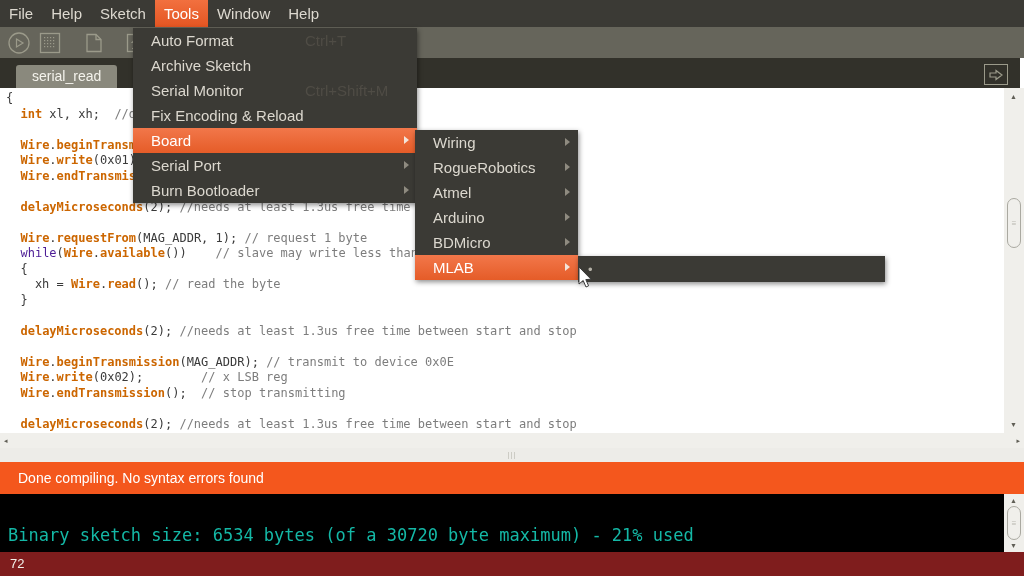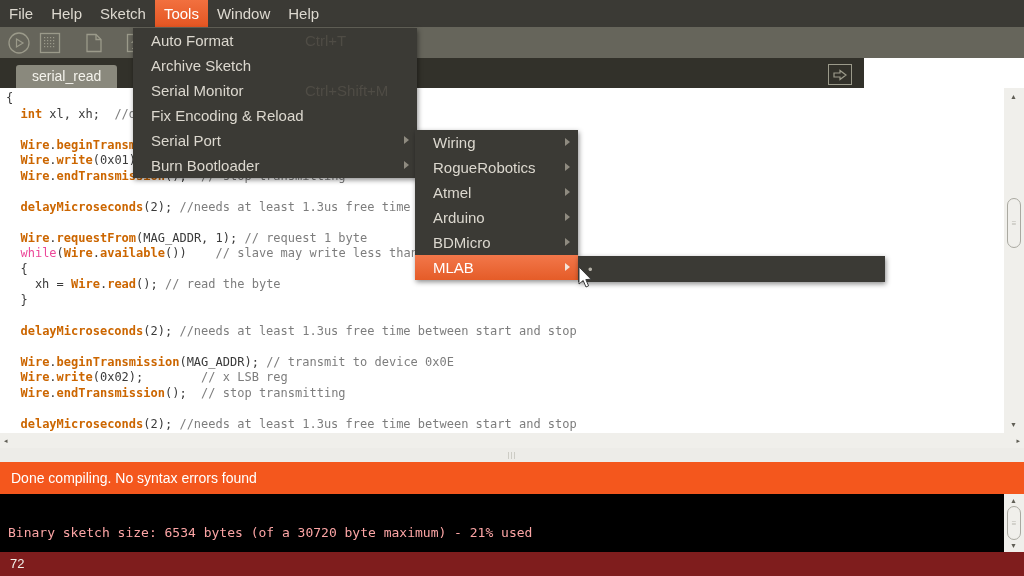--- a/index.html
+++ b/index.html
@@ -10,45 +10,45 @@
   
   .menubar{top:0;left:0;width:1024px;height:27px;background:#3b3a35;display:flex;align-items:stretch;color:#ddd9d0;font-size:15px;z-index:5}
   .mb-item{display:flex;align-items:center;padding:0 9px;cursor:default}
   .mb-item.active{background:linear-gradient(#f2703f,#e45522);color:#fff}
 
   
   .toolbar{top:27px;left:0;width:1024px;height:31px;background:#66655b;display:flex;align-items:center;gap:7px;padding-left:7px;box-sizing:border-box}
   .tbtn{width:24px;height:24px;display:flex;align-items:center;justify-content:center}
 
   
-  .tabbar{top:58px;left:0;width:864px;height:30px;background:#32312a}
+  .tabbar{top:58px;left:0;width:1020px;height:30px;background:#32312a}
   .tab{position:absolute;left:16px;top:7px;height:23px;background:#8a897d;color:#f4f3ec;font-size:14px;line-height:23px;padding:0 16px;border-radius:3px 3px 0 0}
   .monitor-btn{position:absolute;right:12px;top:6px;width:24px;height:21px;border:1px solid #9b9a8a;display:flex;align-items:center;justify-content:center;box-sizing:border-box}
 
   
   .editor{top:88px;left:0;width:1004px;height:345px;background:#fff;overflow:hidden}
   .code{position:absolute;left:6px;top:3px;font-family:"DejaVu Sans Mono","Liberation Mono",monospace;font-size:12px;line-height:15.5px;white-space:pre}
   .cl{height:15.5px}
   .k{color:#cc6600;font-weight:bold}
-  .w{color:#ec4899}
+  .w{color:#4c1d95}
   .c{color:#7d7d7d}
   .p{color:#3a3a3a}
 
   
   .sbtrack{background:#f0efeb}
   .vscroll{top:88px;left:1004px;width:20px;height:345px}
   .cscroll{top:494px;left:1004px;width:20px;height:58px;background:#f0efeb}
   .hscroll{top:433px;left:0;width:1024px;height:15px}
   .sarrow{position:absolute;color:#5f5e55;font-size:7px;line-height:7px}
   .thumb{position:absolute;left:3px;width:12px;border:1px solid #aaa9a1;border-radius:7px;background:#f0efeb;display:flex;align-items:center;justify-content:center;color:#b8b7af;font-size:8px}
   .grip{top:448px;left:0;width:1024px;height:14px;background:#edece8;text-align:center;color:#bdbcb4;font-size:8px;line-height:14px;letter-spacing:1px}
 
   
-  .statusbar{top:462px;left:0;width:1024px;height:32px;background:#f4571d;color:#fff;font-size:14px;line-height:32px;padding-left:11px;box-sizing:border-box}
-  .console{top:494px;left:0;width:1004px;height:58px;background:#000;color:#fca5a5;font-family:"DejaVu Sans Mono","Liberation Mono",monospace;font-size:13px}
+  .statusbar{top:462px;left:0;width:1024px;height:32px;background:#f4571d;color:#fff;font-size:14px;line-height:32px;padding-left:18px;box-sizing:border-box}
+  .console{top:494px;left:0;width:1004px;height:58px;background:#000;color:#14b8a6;font-family:"DejaVu Sans Mono","Liberation Mono",monospace;font-size:17px}
   .console .ctext{position:absolute;left:8px;top:31px;white-space:pre}
   .footer{top:552px;left:0;width:1024px;height:36px;background:#7f1d1d;color:#f2f1ea;font-size:13px;line-height:24px}
   .footer .lnum{position:absolute;left:10px}
   .footer .binfo{position:absolute;right:8px;font-size:12px;color:#c9c5b4}
 
   
   .menu{position:absolute;background:#3b3a35;color:#dcd8cf;font-size:15px;z-index:10;box-shadow:1px 2px 5px rgba(0,0,0,.45)}
   .tools-menu{left:133px;top:28px;width:284px}
   .board-menu{left:415px;top:130px;width:163px}
   .mlab-menu{left:578px;top:256px;width:307px}
@@ -168,20 +168,24 @@
     <div class="mi">
       <span>Archive Sketch</span>
     </div>
     <div class="mi">
       <span>Serial Monitor</span>
       <span class="sc">Ctrl+Shift+M</span>
     </div>
     <div class="mi">
       <span>Fix Encoding &amp; Reload</span>
     </div>
+    <div class="mi hl">
+      <span>Board</span>
+      <span class="arr"></span>
+    </div>
     <div class="mi">
       <span>Serial Port</span>
       <span class="arr"></span>
     </div>
     <div class="mi">
       <span>Burn Bootloader</span>
       <span class="arr"></span>
     </div>
   </div>
 

